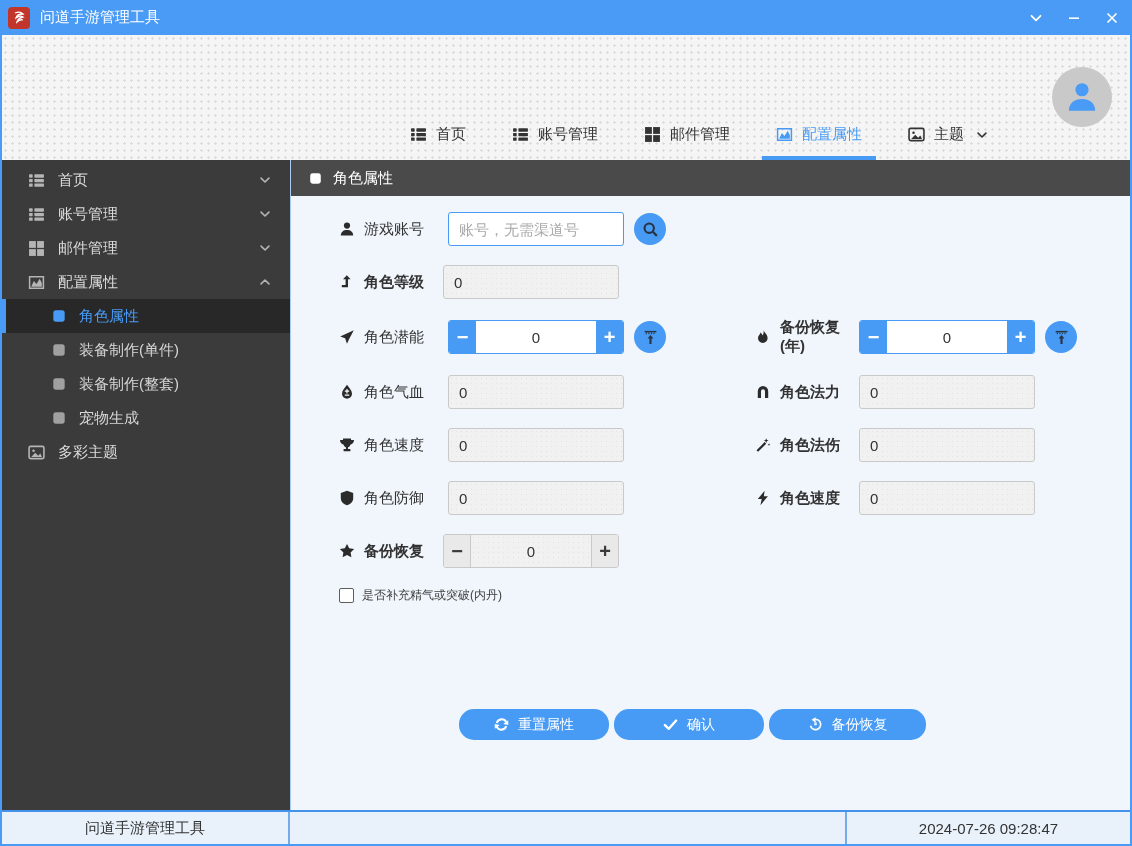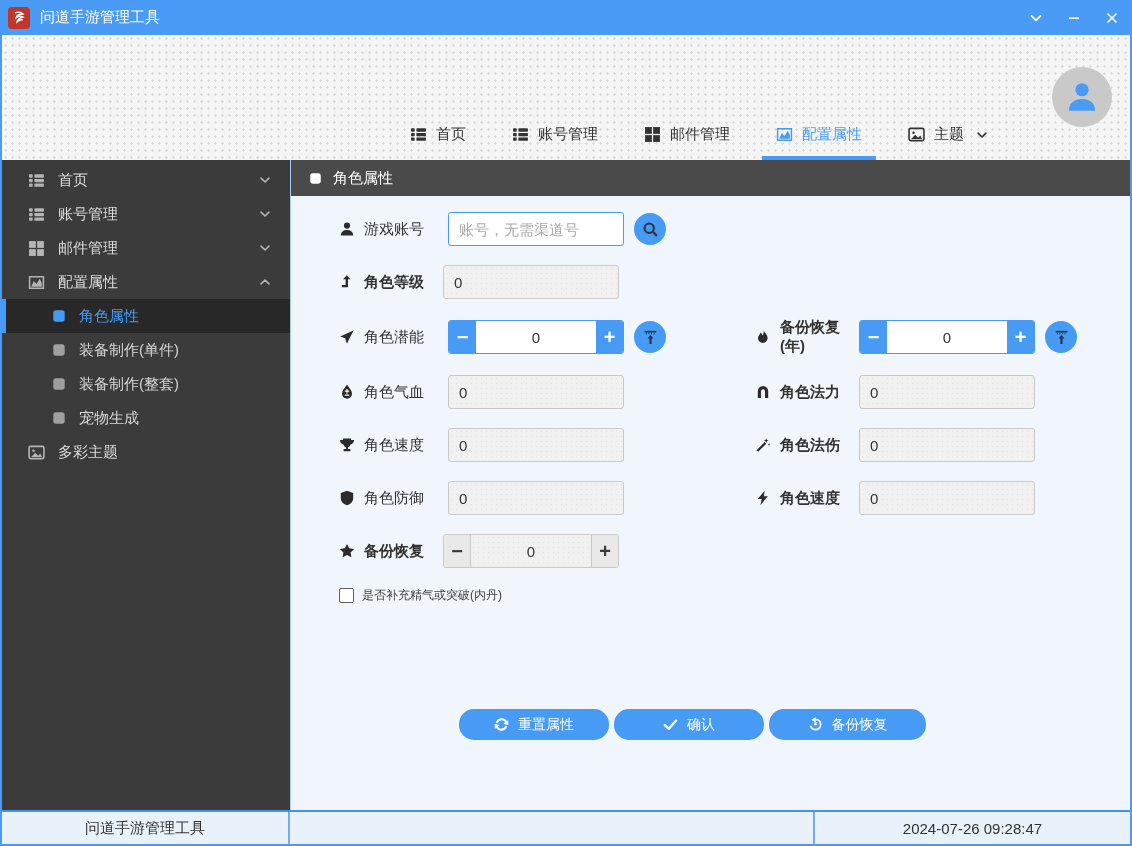--- a/index.html
+++ b/index.html
@@ -85,21 +85,21 @@
   .checkbox { width:15px; height:15px; border:1.6px solid #5E5E5E; border-radius:2px; background:#fff; flex:none; cursor:pointer; }
   .actions { display:flex; gap:5px; margin-top:105px; margin-left:120px; }
   .abtn { height:31px; background:#479BF5; color:#fff; border:none; border-radius:15px; font-size:14px;
           display:flex; align-items:center; justify-content:center; gap:9px; cursor:pointer; font-family:inherit; }
   .abtn .fi { width:15px; height:15px; color:#fff; }
   .abtn.w1 { width:150px; } .abtn.w2 { width:150px; } .abtn.w3 { width:157px; }
   
   .statusbar { height:34px; flex:none; background:#E9F1FA; border-top:2px solid #4492E9; display:flex; font-size:15px; color:#333; }
   .sb-left { width:288px; flex:none; border-right:2px solid #74ABE8; display:flex; align-items:center; justify-content:center; }
   .sb-mid { flex:1; border-right:2px solid #74ABE8; }
-  .sb-right { width:315px; flex:none; display:flex; align-items:center; justify-content:center; }
+  .sb-right { width:283px; flex:none; display:flex; align-items:center; justify-content:center; }
 </style>
 </head>
 <body>
 
 <div class="window">
 
   <div class="titlebar">
     <span class="applogo">
         <span class="fi" style="width:16px;height:16px;color:#fff">
           <svg viewBox="0 0 16 16" fill="none" stroke="#fff" stroke-width="1.3">

